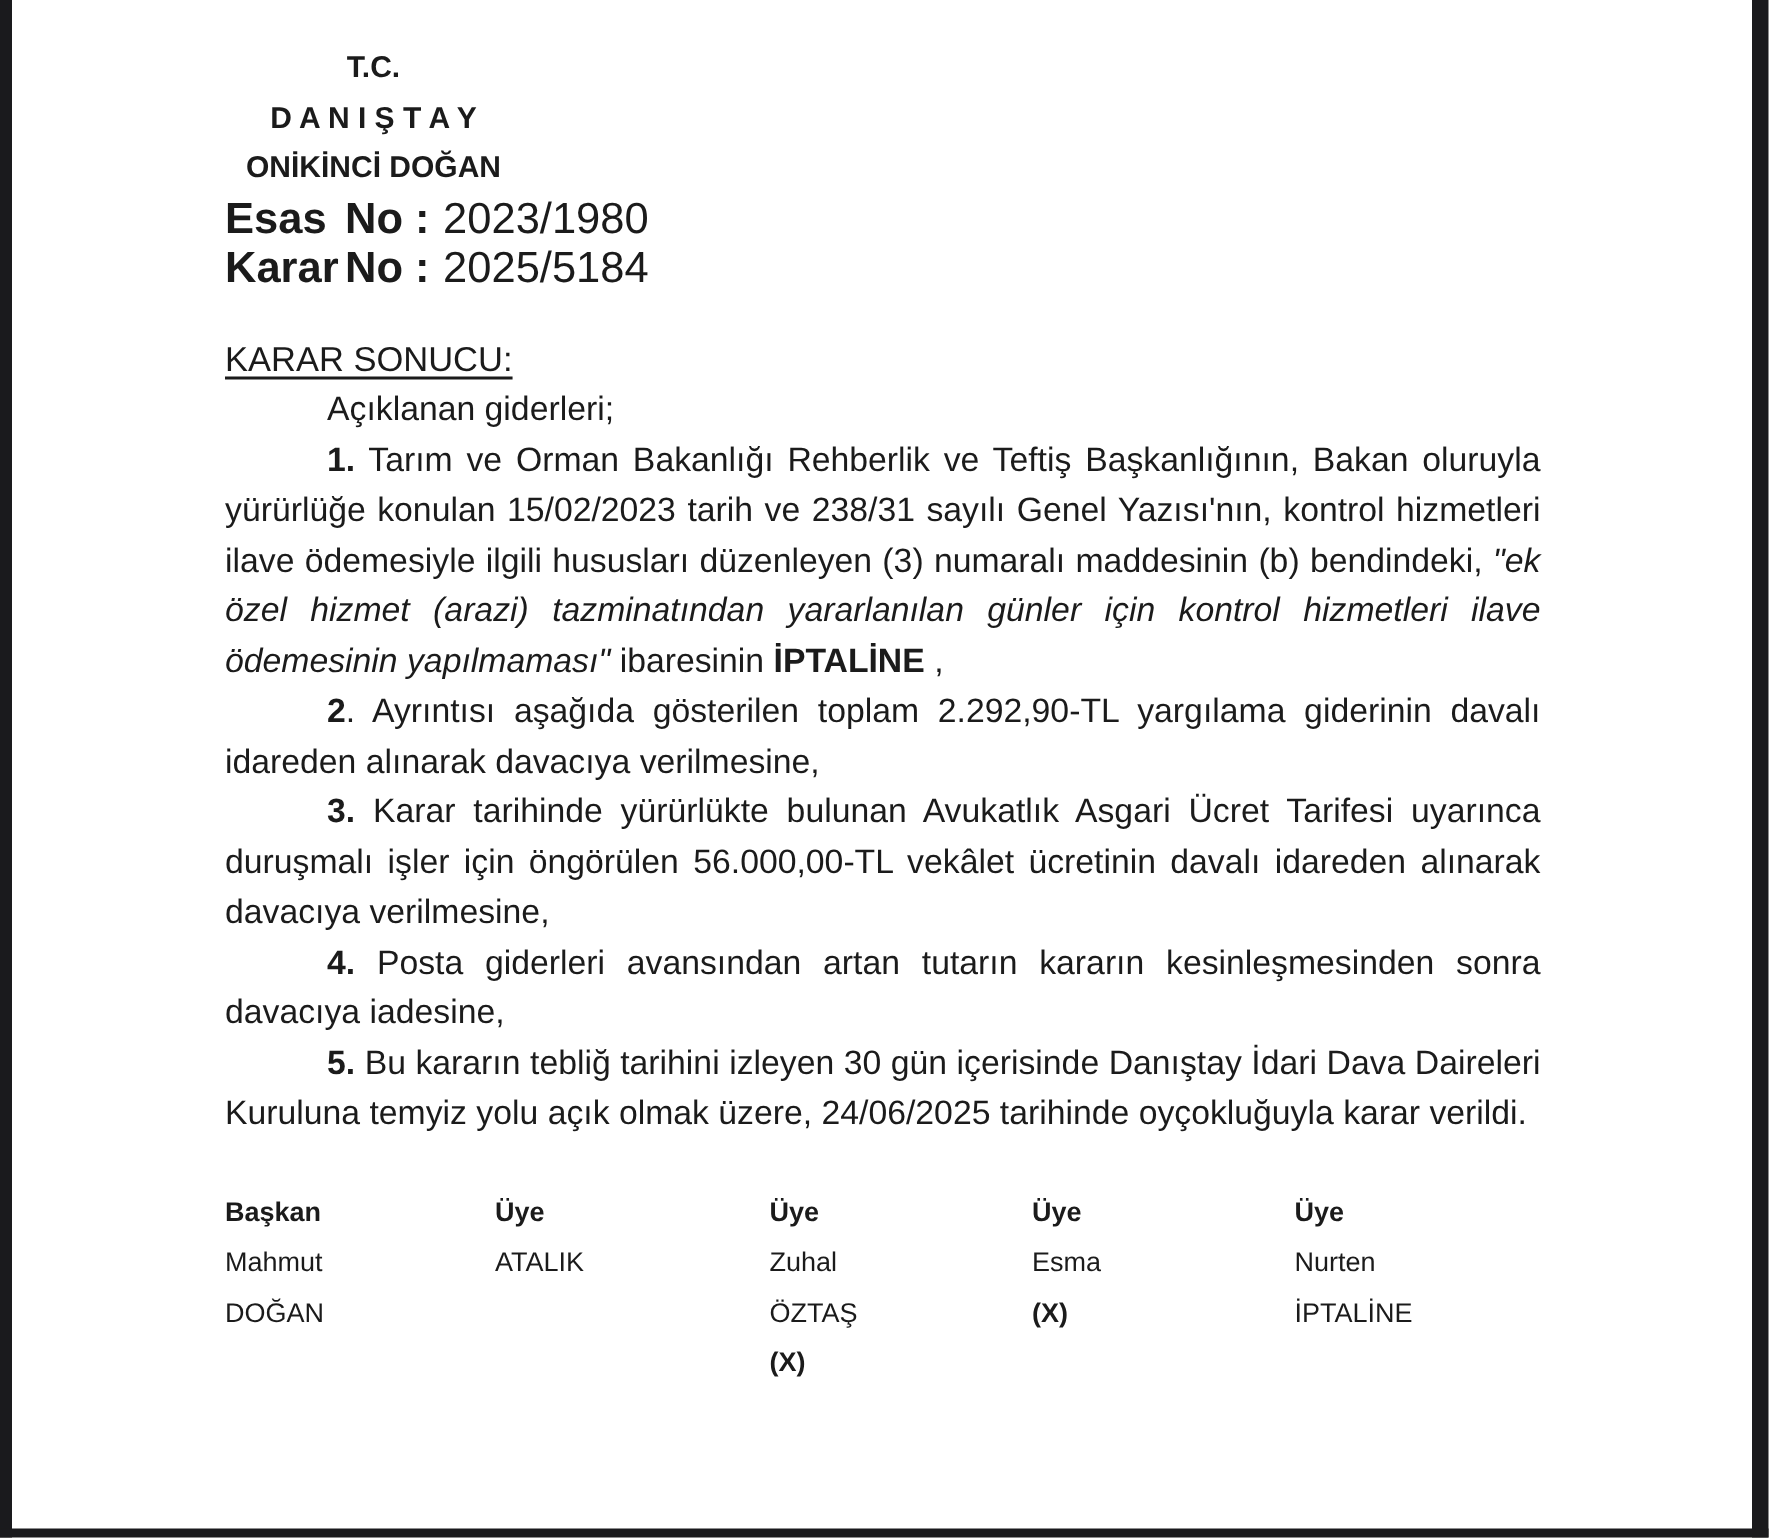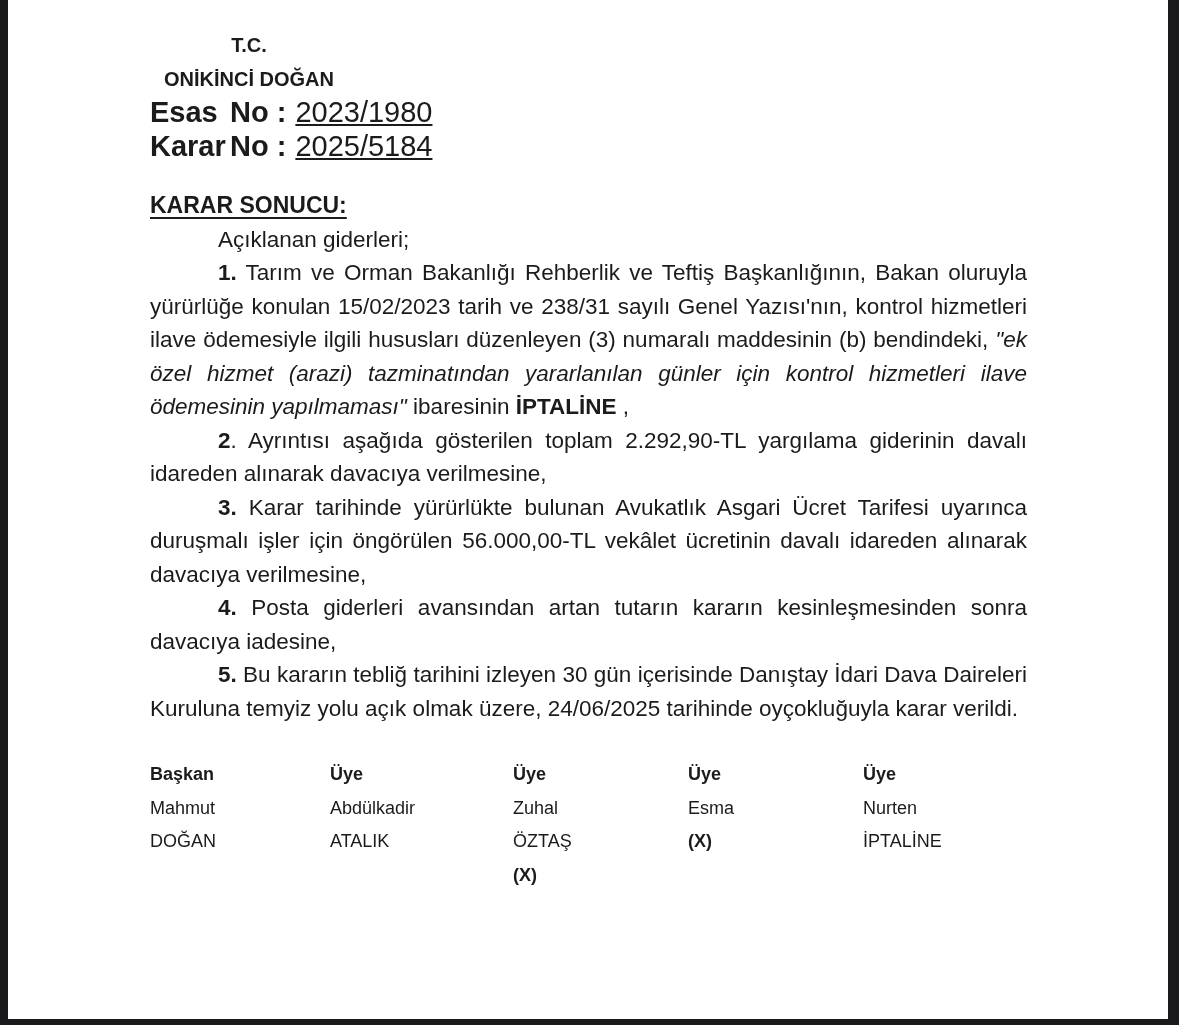--- a/index.html
+++ b/index.html
@@ -30,26 +30,26 @@
     line-height: 33.5px;
     white-space: nowrap;
   }
   .case-row {
     display: flex;
     font-size: 29px;
     line-height: 33.5px;
   }
   .case-label { font-weight: bold; width: 80px; }
   .case-no    { font-weight: bold; margin-right: 9px; }
-  .case-value { font-weight: normal; text-decoration: underline; }
+  .case-value { font-weight: normal; }
 
   .section-title {
     display: inline-block;
     margin-top: 26px;
-    font-weight: bold;
+    font-weight: normal;
     font-size: 23px;
     line-height: 33.5px;
     text-decoration: underline;
     text-decoration-thickness: 2px;
     text-underline-offset: 4px;
   }
 
   .paragraphs { margin-top: 0; }
   .para {
     margin: 0;
@@ -80,20 +80,21 @@
 <body>
 
 <div class="edge edge-left"></div>
 <div class="edge edge-right"></div>
 <div class="edge edge-bottom"></div>
 
 <div class="content">
 
   <div class="court-header">
     <div>T.C.</div>
+    <div>D A N I Ş T A Y</div>
     <div>ONİKİNCİ DOĞAN</div>
   </div>
 
   <div class="case-row">
     <span class="case-label">Esas</span>
     <span class="case-no">No :</span>
     <span class="case-value">2023/1980</span>
   </div>
 
   <div class="case-row">
@@ -117,21 +118,20 @@
 
   <div class="signature-block" id="signatures">
       <div class="sig-col">
         <div class="sig-title">Başkan</div>
         <div class="sig-first">Mahmut</div>
         <div class="sig-last">DOĞAN</div>
         <div class="sig-mark">&nbsp;</div>
       </div>
       <div class="sig-col">
         <div class="sig-title">Üye</div>
-        <div class="sig-first">Abdülkadir</div>
         <div class="sig-last">ATALIK</div>
         <div class="sig-mark">&nbsp;</div>
       </div>
       <div class="sig-col">
         <div class="sig-title">Üye</div>
         <div class="sig-first">Zuhal</div>
         <div class="sig-last">ÖZTAŞ</div>
         <div class="sig-mark">(X)</div>
       </div>
       <div class="sig-col">

